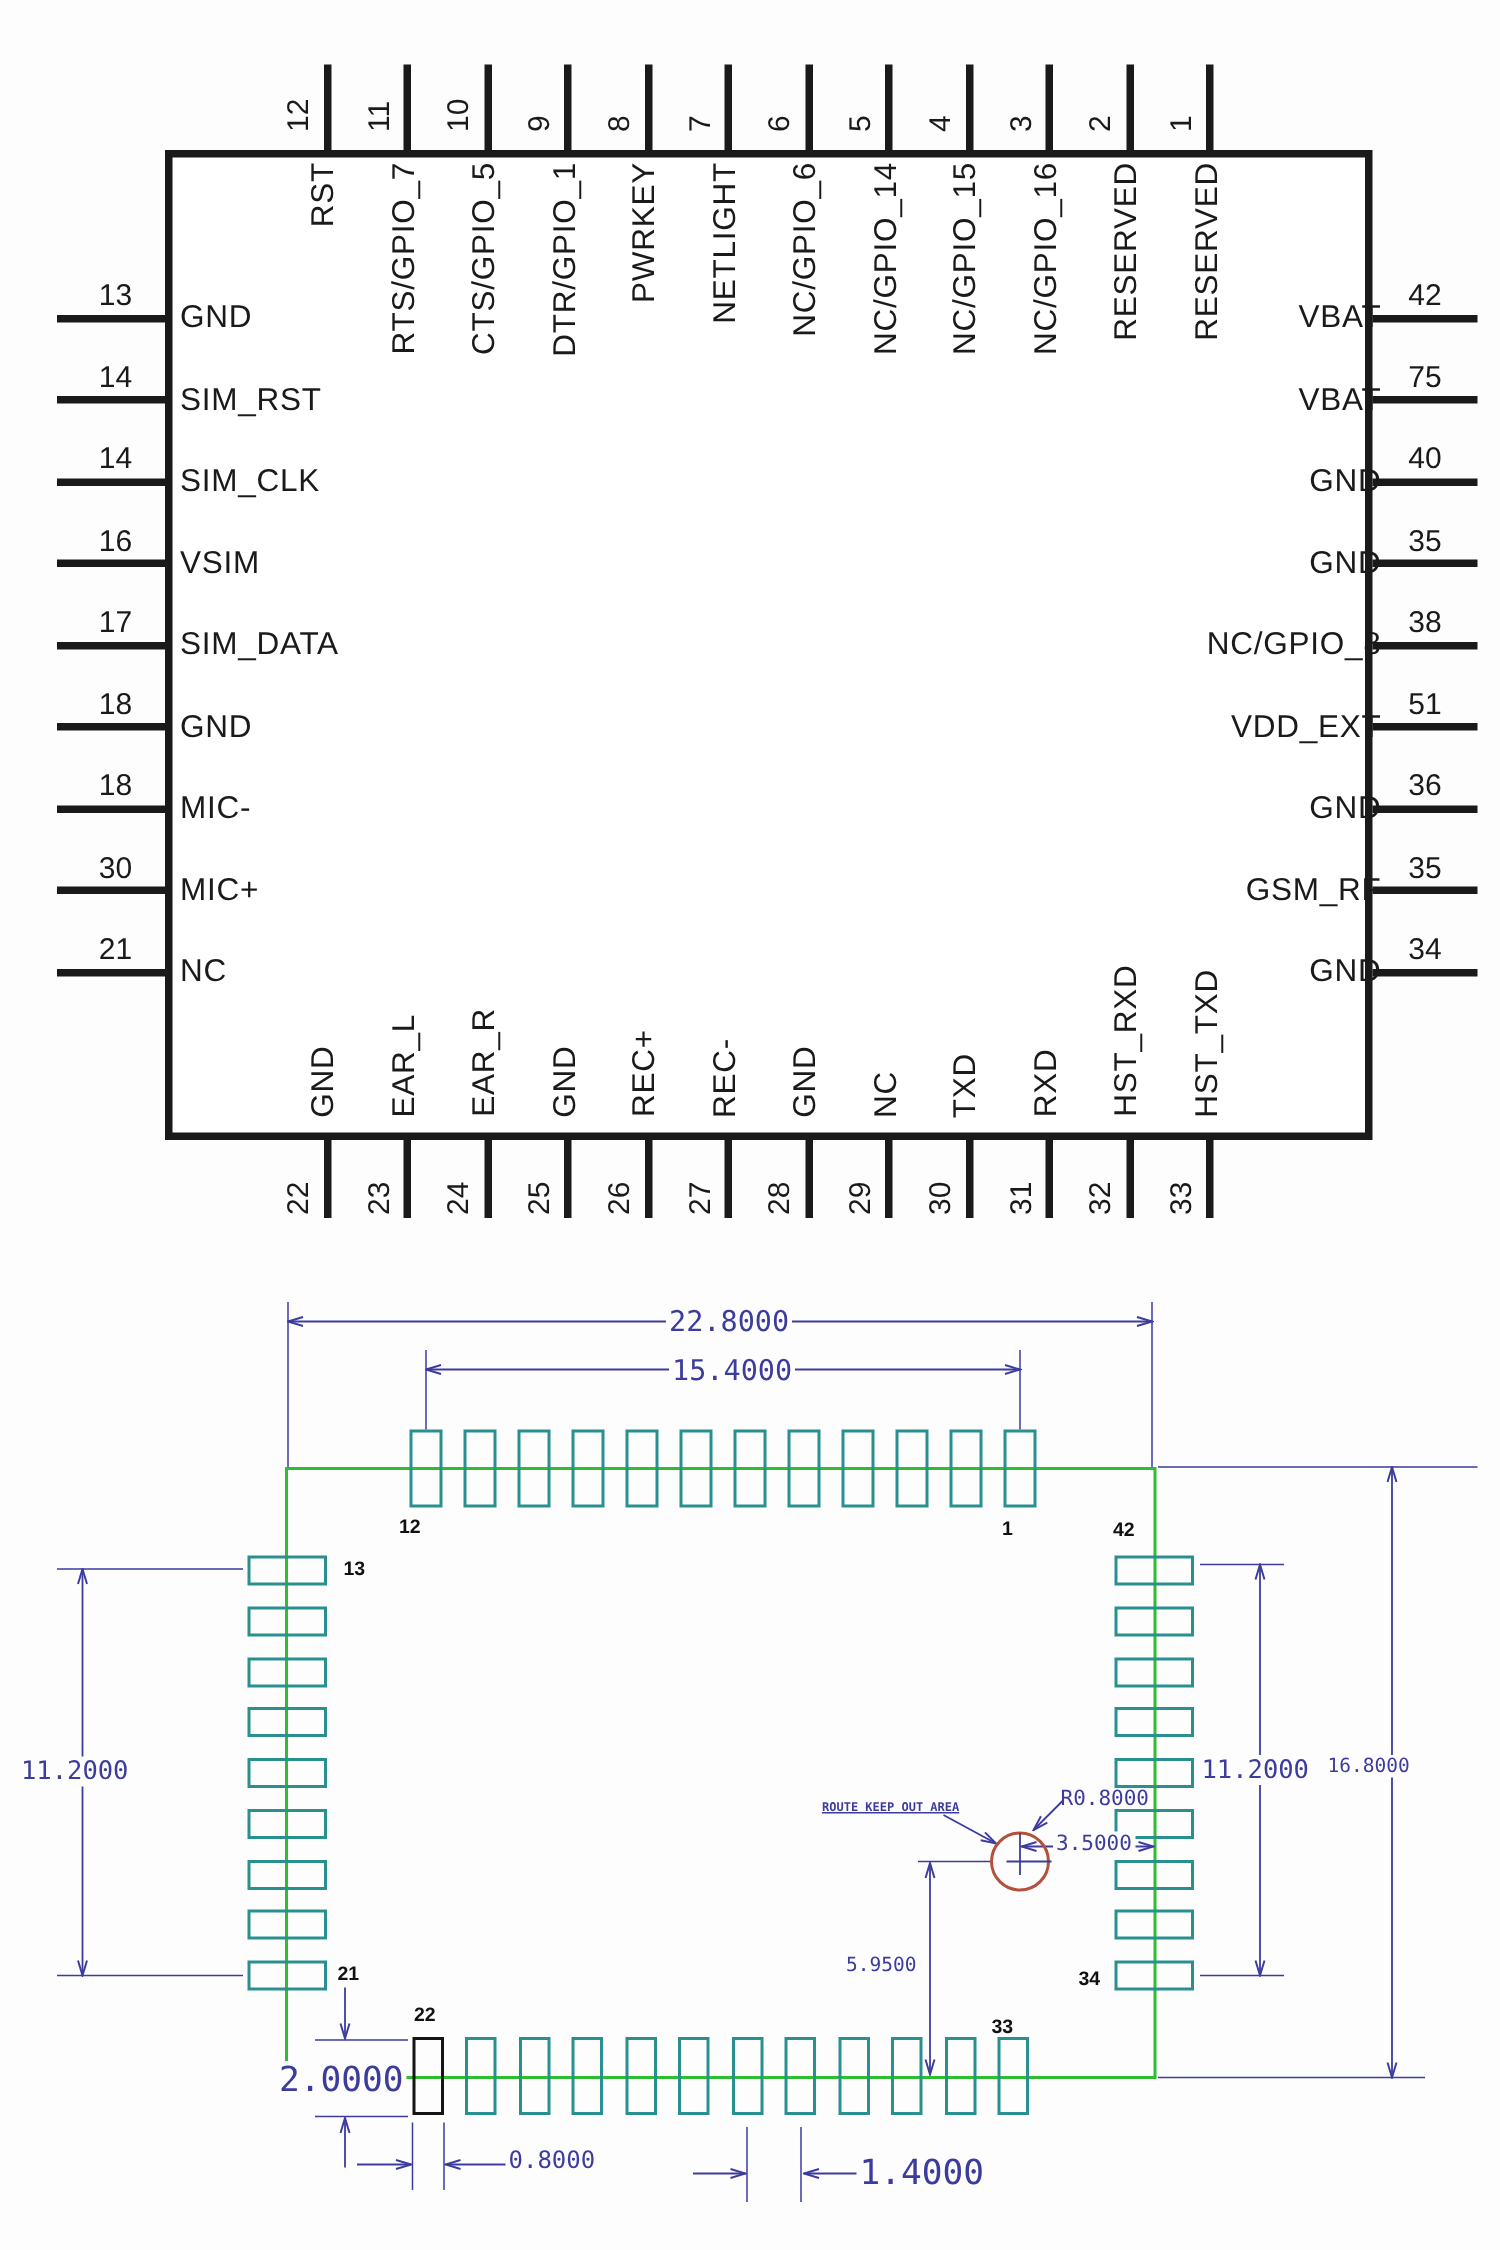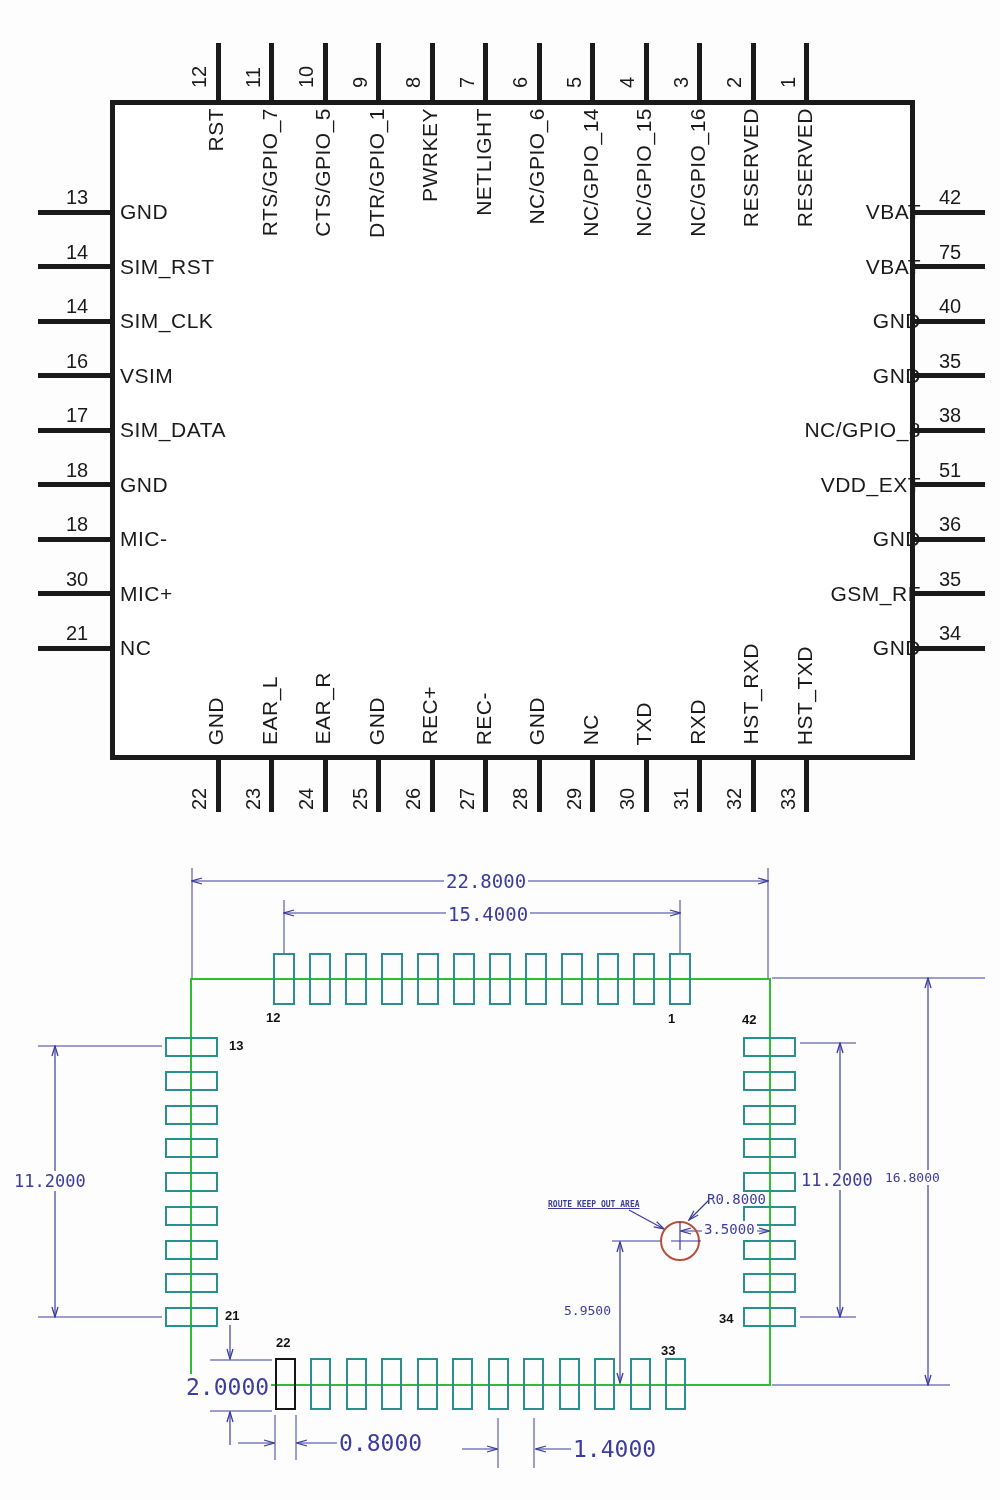--- a/index.html
+++ b/index.html
@@ -53,21 +53,21 @@
   .lbl-34 { left:719px; top:1311px; }  .lbl-33 { left:661px; top:1343px; }
 
   .dim { position:absolute; font-family:"DejaVu Sans Mono", monospace; color:#3c3c9e;
          background:#fdfdfd; padding:0 2px; white-space:nowrap; }
   .dim-22-8 { left:444px; top:870px;  font-size:19px; }
   .dim-15-4 { left:446px; top:903px;  font-size:19px; }
   .dim-11-2-l { left:12px;  top:1171px; font-size:17px; }
   .dim-11-2-r { left:799px; top:1170px; font-size:17px; }
   .dim-16-8   { left:883px; top:1170px; font-size:13px; }
   .dim-2-0 { left:184px; top:1374px; font-size:23px; }
-  .dim-0-8 { left:337px; top:1430px; font-size:23px; }
+  .dim-0-8 { left:337px; top:1430px; font-size:16px; }
   .dim-1-4 { left:571px; top:1436px; font-size:23px; }
   .dim-5-95 { left:562px; top:1303px; font-size:13px; background:transparent; }
   .dim-3-5  { left:702px; top:1221px; font-size:14px; }
   .dim-r0-8 { left:705px; top:1191px; font-size:14px; background:transparent; }
   .route-note { left:546px; top:1200px; font-size:8px; font-weight:bold;
                 text-decoration:underline; letter-spacing:0; background:transparent; }
 </style>
 </head>
 <body>
 

